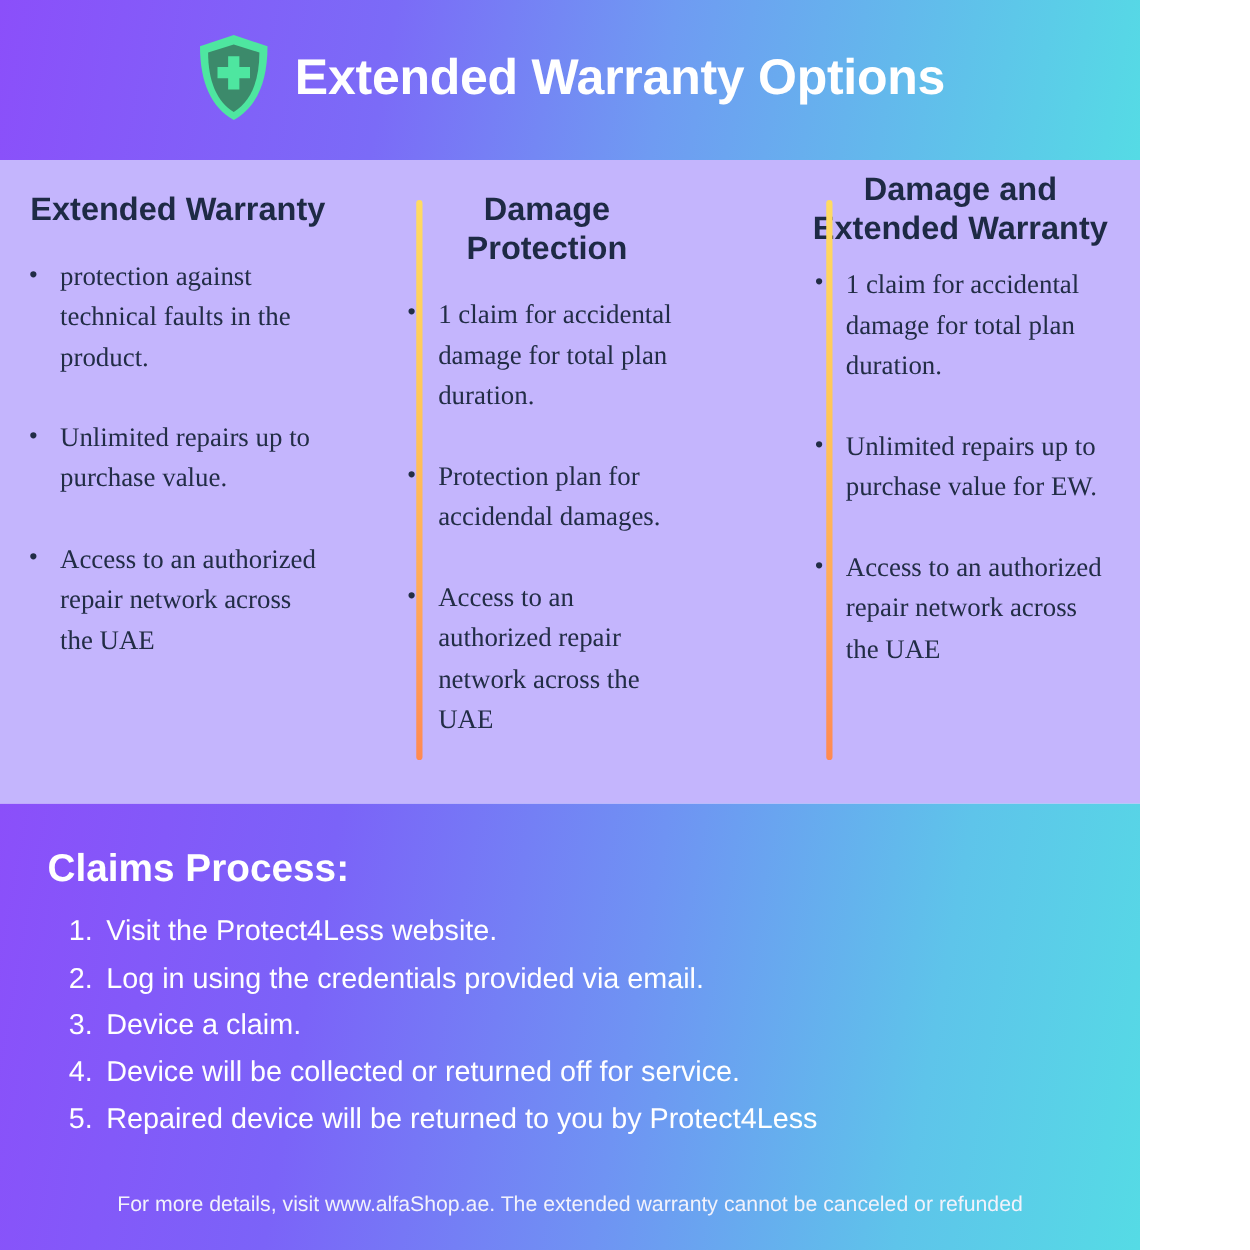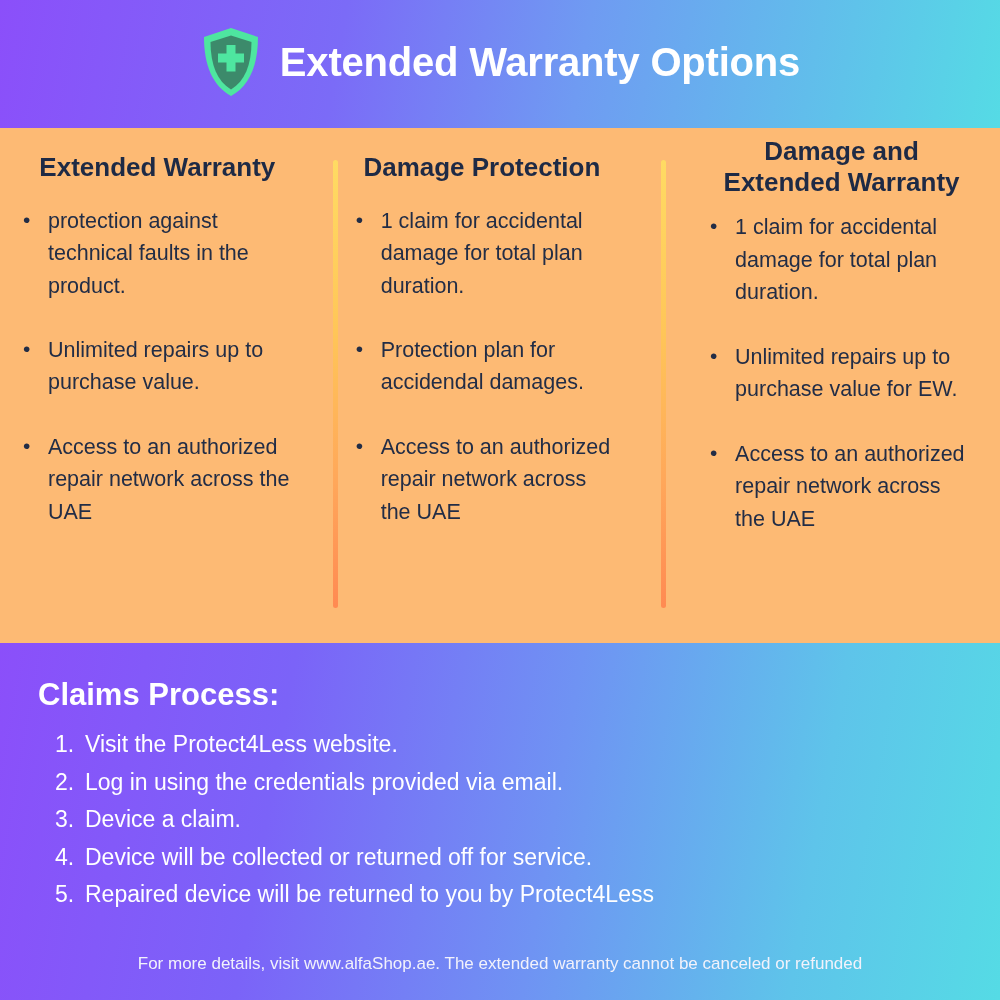--- a/index.html
+++ b/index.html
@@ -9,21 +9,21 @@
   }
   body {
     width: 1000px;
     height: 1000px;
     font-family: "Liberation Sans", sans-serif;
     overflow: hidden;
     position: relative;
   }
 
   .page {
-    width: 1000px;
+    width: 912px;
     height: 1000px;
     position: relative;
     display: flex;
     flex-direction: column;
     background: #ffffff;
   }
 
   
   .header {
     height: 128px;
@@ -48,21 +48,21 @@
     font-weight: bold;
     letter-spacing: -0.2px;
     line-height: 1;
     white-space: nowrap;
   }
 
   
   .compare {
     flex: 1 1 auto;
     position: relative;
-    background: #fdba74;
+    background: #c4b5fd;
     display: flex;
     align-items: flex-start;
   }
   .col {
     box-sizing: border-box;
     position: relative;
   }
   .col-1 { width: 333px; padding: 24px 26px 0 20px; }
   .col-2 { width: 328px; padding: 24px 26px 0 32px; }
   .col-3 { width: 339px; padding: 8px 24px 0 34px; margin-left: 36px; }
@@ -82,20 +82,21 @@
     margin: 0;
     padding: 0;
   }
   .bullets li {
     position: relative;
     padding-left: 28px;
     color: #222d46;
     font-size: 21.5px;
     line-height: 1.51;
     margin-bottom: 32px;
+    font-family: Liberation Serif, serif;
   }
   .bullets li:last-child { margin-bottom: 0; }
   .bullets li::before {
     content: "\2022";
     position: absolute;
     left: 3px;
     top: -1px;
     font-size: 21px;
     color: #222d46;
     line-height: 1.51;

